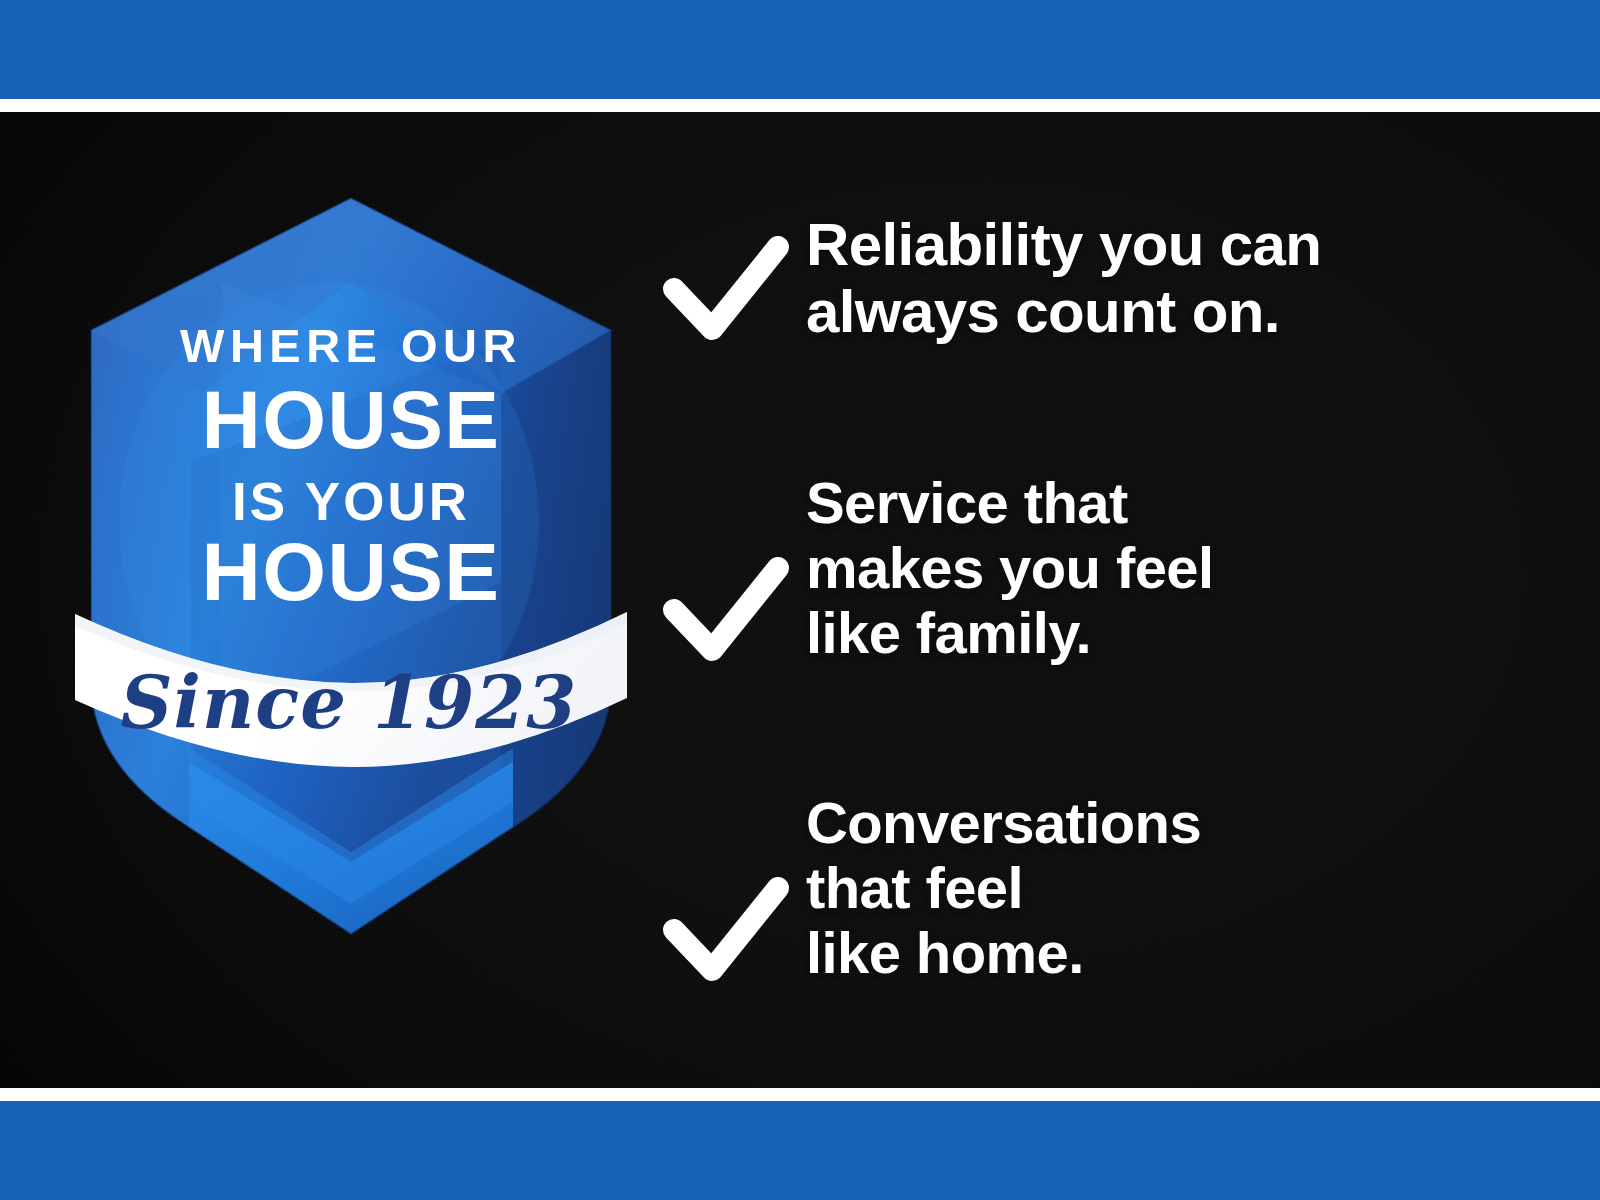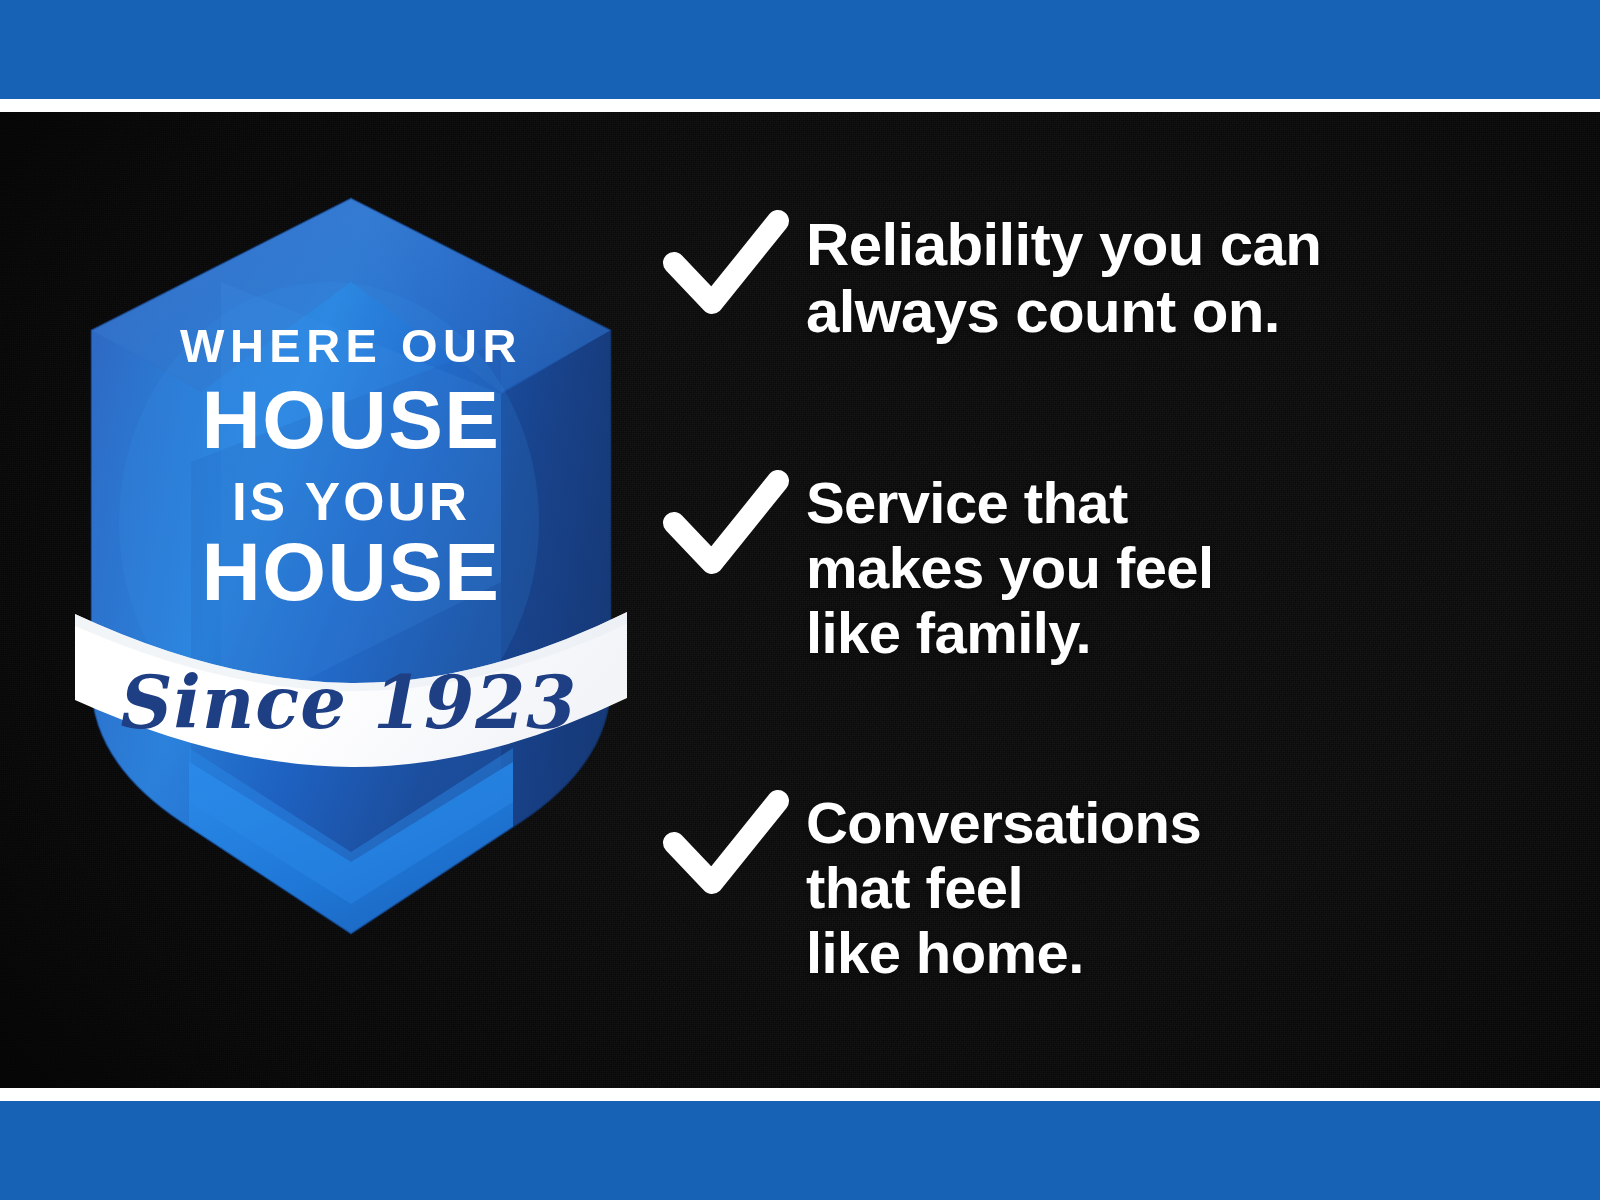--- a/index.html
+++ b/index.html
@@ -64,21 +64,21 @@
   .ln-big{font-size:82px;letter-spacing:1.5px;}
   .ln-mid{font-size:53px;letter-spacing:3px;}
   .since{
     font-family:"DejaVu Serif", serif;
     fill:#1f3f85;font-size:72px;font-style:italic;font-weight:bold;
     text-anchor:middle;letter-spacing:1px;
   }
 
   
   .bullets{position:absolute;left:660px;top:112px;width:900px;height:976px;}
-  .bullet{position:absolute;display:flex;align-items:flex-start;}
+  .bullet{position:absolute;display:flex;align-items:flex-end;}
   .b1{left:0;top:95px;}
   .b2{left:0;top:355px;}
   .b3{left:0;top:675px;}
 
   .check{flex:0 0 auto;width:132px;height:112px;margin-right:14px;}
   .check svg{display:block;width:100%;height:100%;}
 
   .btext{
     color:#ffffff;font-weight:bold;
     font-size:60px;line-height:1.12;

